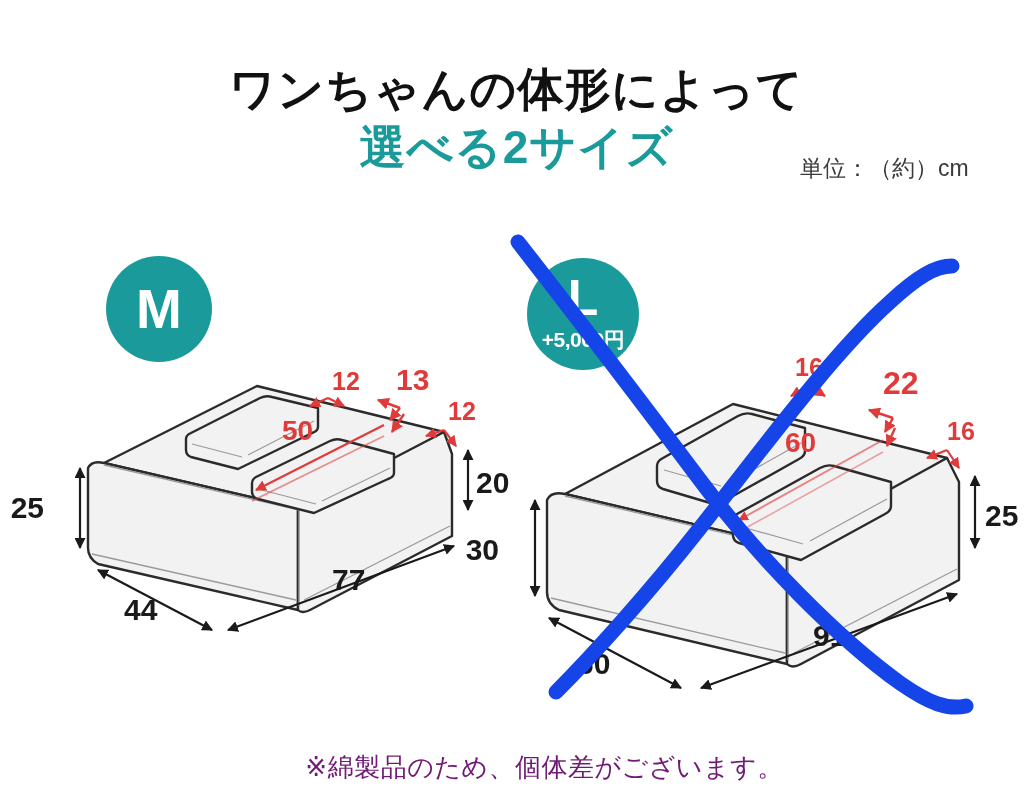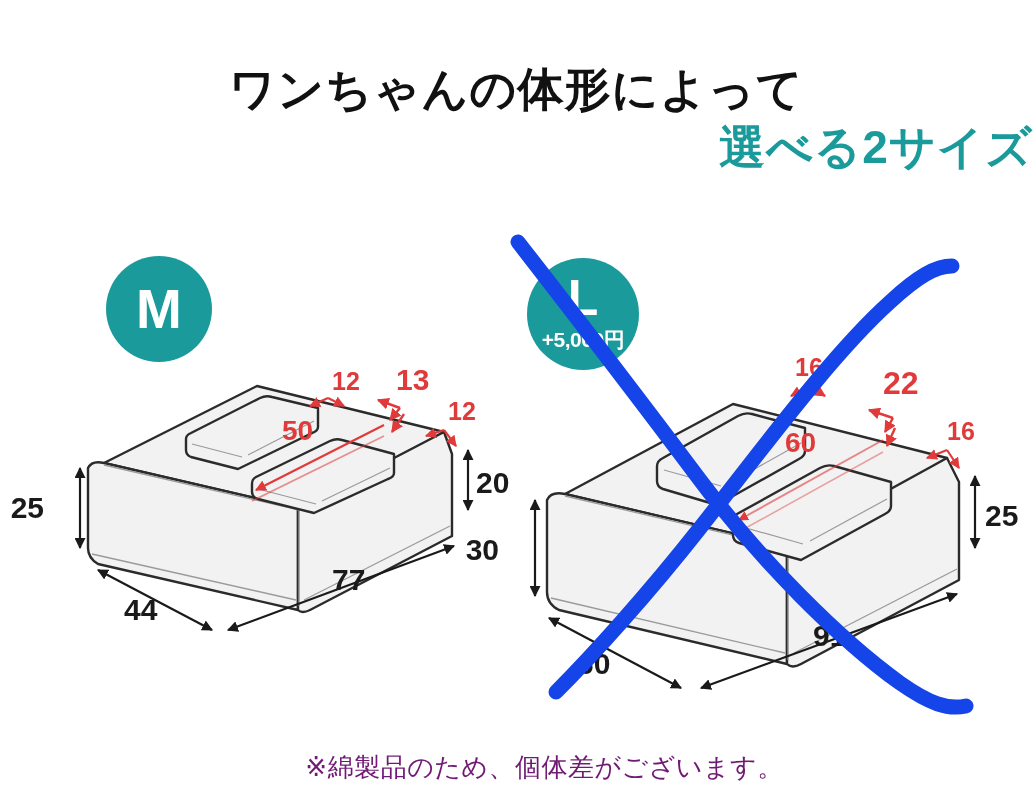--- a/index.html
+++ b/index.html
@@ -39,21 +39,20 @@
   }
   .title-line2 {
     display: block;
     margin-top: 4px;
     font-size: 46px;
     font-weight: 700;
     letter-spacing: 1px;
     color: #1b9a9b;
     line-height: 1.18;
     white-space: nowrap;
-    text-align: right;
   }
   .unit-note {
     position: absolute;
     left: 800px;
     top: 125px;
     font-size: 23px;
     font-weight: 500;
     color: #3a3a3a;
     white-space: nowrap;
     letter-spacing: 0px;
@@ -136,20 +135,21 @@
 </head>
 <body>
 
 <div id="page">
 
   <div class="title-block">
     <span class="title-line1">ワンちゃんの体形によって</span>
     <span class="title-line2">選べる2サイズ</span>
   </div>
 
+  <div class="unit-note">単位：（約）cm</div>
 
   <div class="badge badge-m">
     <span class="badge-letter">M</span>
   </div>
 
   <div class="badge badge-l">
     <span class="badge-letter">L</span>
     <span class="badge-price">+5,000円</span>
   </div>
 

